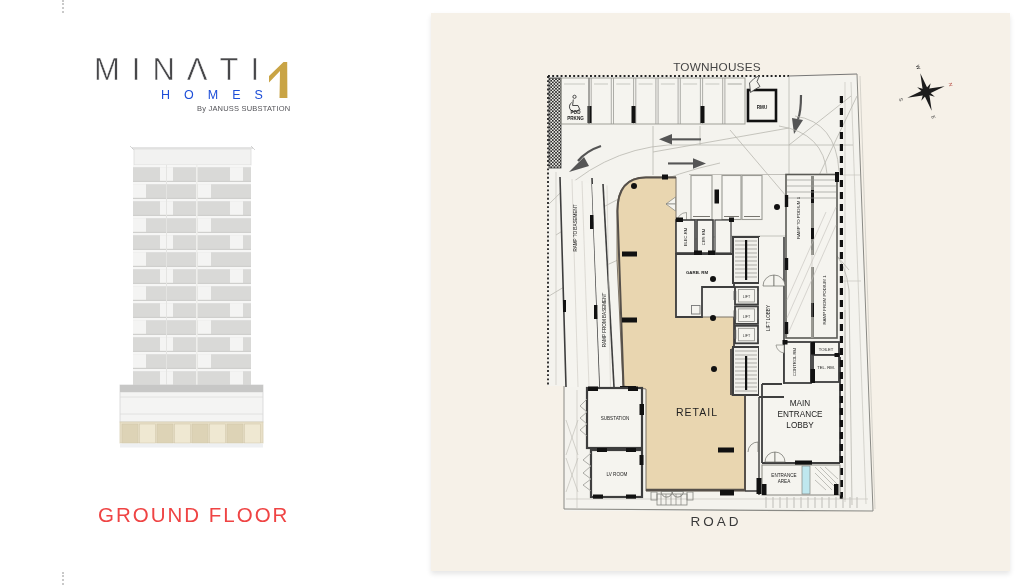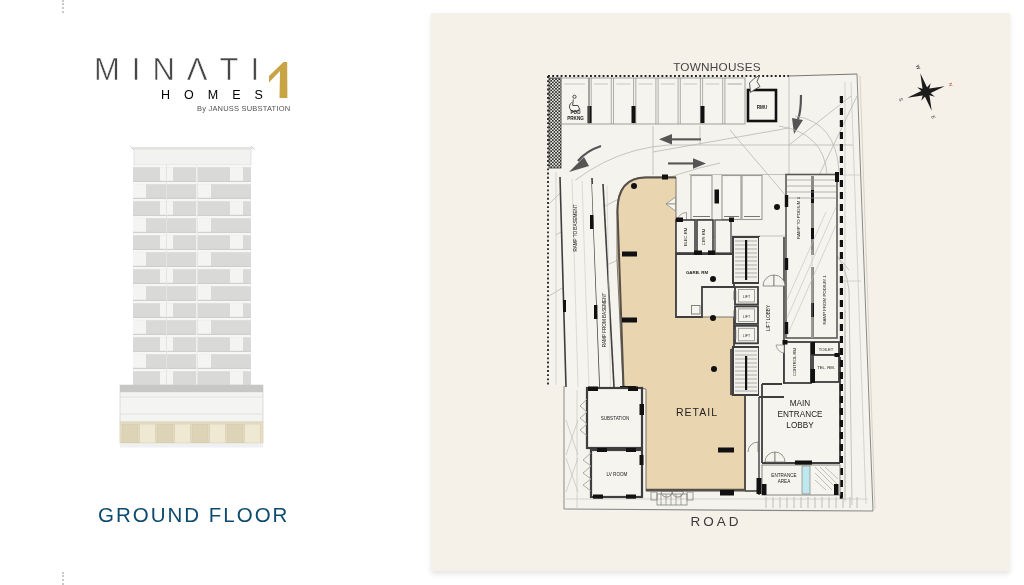--- a/index.html
+++ b/index.html
@@ -14,21 +14,21 @@
 <div class="abs" style="left:62px;top:0;width:2px;height:13px;border-left:2px dotted #c9c9c9;"></div>
 
 <div class="abs" style="left:62px;top:572px;width:2px;height:13px;border-left:2px dotted #c9c9c9;"></div>
 
 <div class="abs" style="left:94px;top:52px;width:220px;color:#47474a;font-size:31px;font-weight:400;letter-spacing:12px;white-space:nowrap;-webkit-text-stroke:0.55px #ffffff;">MINΛTI</div>
 
 <svg class="abs" style="left:260px;top:55px;" width="36" height="50" viewBox="0 0 36 50">
       <path d="M23.5,7 L27.2,7 L27.4,43 L19.5,43 L20,16 L9,27.5 L9,21 Z" fill="#c9a445"></path>
     </svg>
 
-<div class="abs" style="left:161px;top:88px;color:#000000;font-size:12.5px;font-weight:400;letter-spacing:14px;white-space:nowrap;">HOMES</div>
+<div class="abs" style="left:161px;top:88px;color:#1d4ed8;font-size:12.5px;font-weight:400;letter-spacing:14px;white-space:nowrap;">HOMES</div>
 
 <div class="abs" style="left:197px;top:104px;color:#55555a;font-size:7.5px;font-weight:400;letter-spacing:0.2px;white-space:nowrap;">By JANUSS SUBSTATION</div>
 
 <svg class="abs" style="left:110px;top:138px;" width="160" height="312" viewBox="0 0 160 312">
 
   <path d="M22,10 H143" stroke="#c9c9c9" stroke-width="1"></path>
   <path d="M20,8 L24,12 M141,8 L145,12" stroke="#bbb" stroke-width="0.6"></path>
 
   <rect x="24" y="11" width="117" height="16" fill="#f2f2f1" stroke="#dcdcdb" stroke-width="0.8"></rect>
 
@@ -102,21 +102,21 @@
         <rect x="47.0" y="286" width="16" height="19" fill="#ddd3b6" stroke="#cdc4a8" stroke-width="0.5"></rect>
         <rect x="64.5" y="286" width="16" height="19" fill="#efe8d2" stroke="#cdc4a8" stroke-width="0.5"></rect>
         <rect x="82.0" y="286" width="16" height="19" fill="#ddd3b6" stroke="#cdc4a8" stroke-width="0.5"></rect>
         <rect x="99.5" y="286" width="16" height="19" fill="#efe8d2" stroke="#cdc4a8" stroke-width="0.5"></rect>
         <rect x="117.0" y="286" width="16" height="19" fill="#ddd3b6" stroke="#cdc4a8" stroke-width="0.5"></rect>
         <rect x="134.5" y="286" width="16" height="19" fill="#efe8d2" stroke="#cdc4a8" stroke-width="0.5"></rect>
       </g>
 <rect x="10" y="305.5" width="143" height="4" fill="#eef0f2"></rect>
 </svg>
 
-<div class="abs" style="left:98px;top:503px;color:#0c4a6e;font-size:20.5px;font-weight:400;letter-spacing:2px;white-space:nowrap;">GROUND FLOOR</div>
+<div class="abs" style="left:98px;top:503px;color:#ef4444;font-size:20.5px;font-weight:400;letter-spacing:2px;white-space:nowrap;">GROUND FLOOR</div>
 
 <div class="abs" style="left:431px;top:13px;width:579px;height:558px;background:#f6f1e8;box-shadow:0 3px 5px rgba(0,0,0,0.10);"></div>
 
 <svg id="plan" class="abs" style="left:0;top:0;" width="1024" height="585" viewBox="0 0 1024 585" fill="none">
 <defs>
 <pattern id="hatch" width="3.2" height="3.2" patternUnits="userSpaceOnUse">
 <rect width="3.2" height="3.2" fill="#efeee8"></rect>
 <rect width="1.6" height="1.6" fill="#2a2a2a"></rect>
           <rect x="1.6" y="1.6" width="1.6" height="1.6" fill="#2a2a2a"></rect>
 </pattern>

